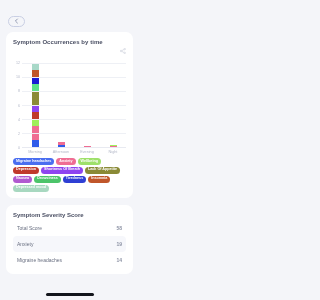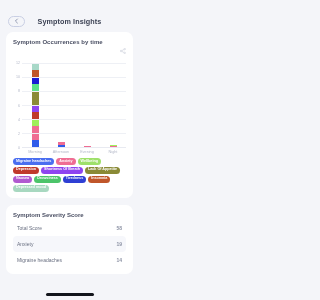--- a/index.html
+++ b/index.html
@@ -111,21 +111,20 @@
 <div class="statusbar"></div>
 
 <div class="header">
   <div class="back-btn">
     <span>
       <svg width="5" height="6" viewBox="0 0 5 6">
         <path d="M3.4 1 L1.4 3 L3.4 5" fill="none" stroke="#7b84a0" stroke-width="0.8" stroke-linecap="round" stroke-linejoin="round"></path>
       </svg>
     </span>
   </div>
-  <div class="header-title">Symptom Insights</div>
 </div>
 
 <div class="card">
   <div class="card-head">
     <div class="card-title">Symptom Occurrences by time</div>
     <span class="share-icon">
       <svg width="6" height="6" viewBox="0 0 10 10">
         <circle cx="7.8" cy="1.8" r="1.3" fill="none" stroke="#7b84a0" stroke-width="0.9"></circle>
         <circle cx="1.9" cy="5" r="1.3" fill="none" stroke="#7b84a0" stroke-width="0.9"></circle>
         <circle cx="7.8" cy="8.2" r="1.3" fill="none" stroke="#7b84a0" stroke-width="0.9"></circle>

